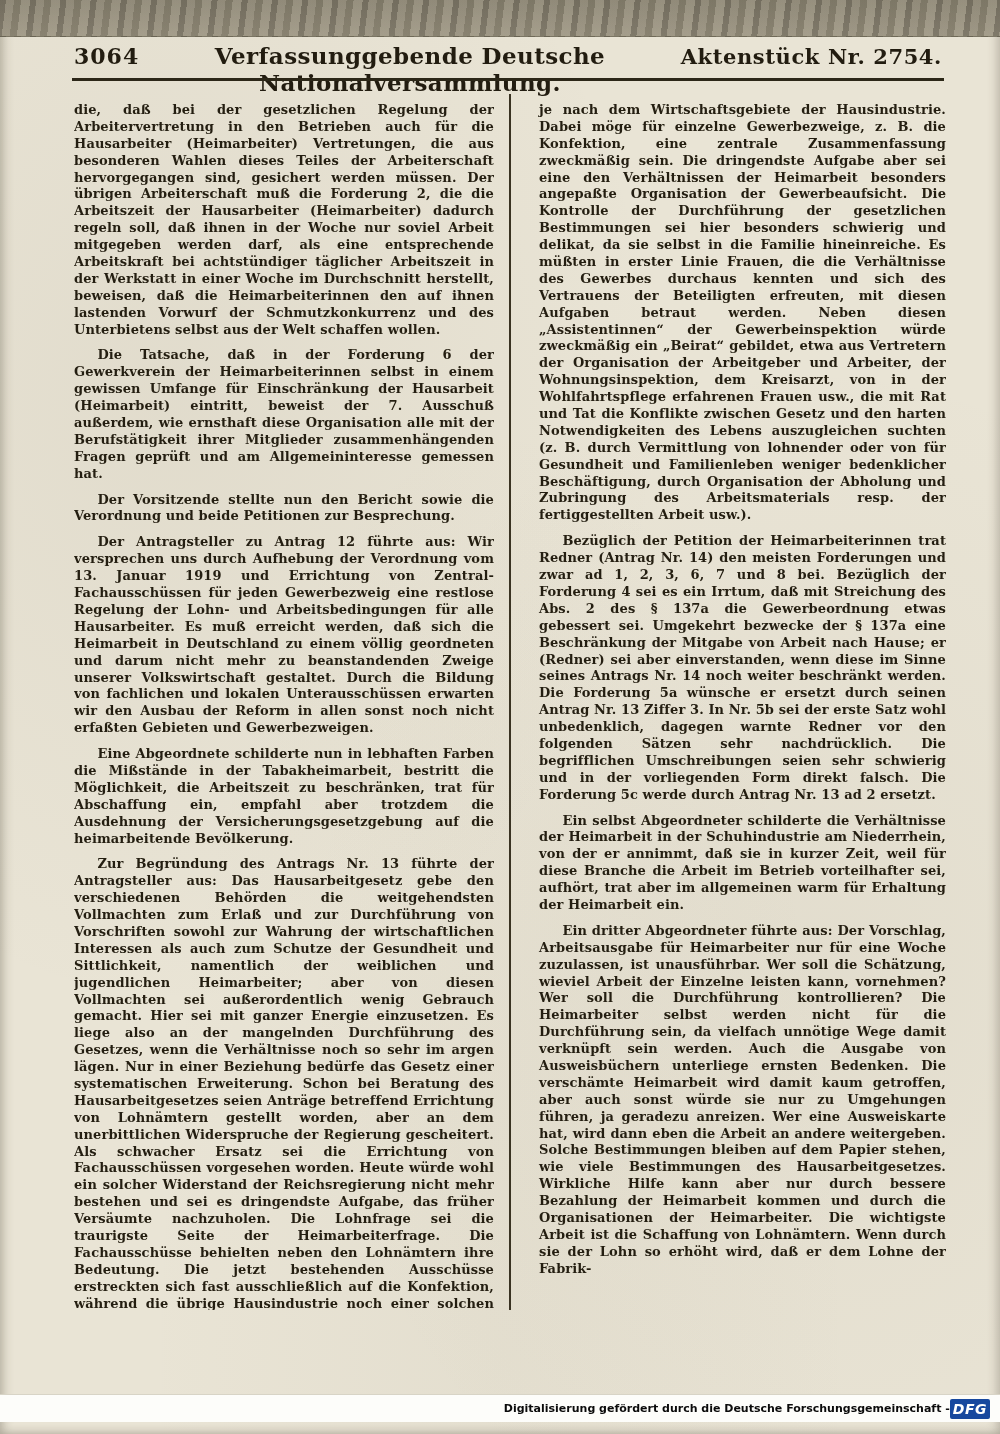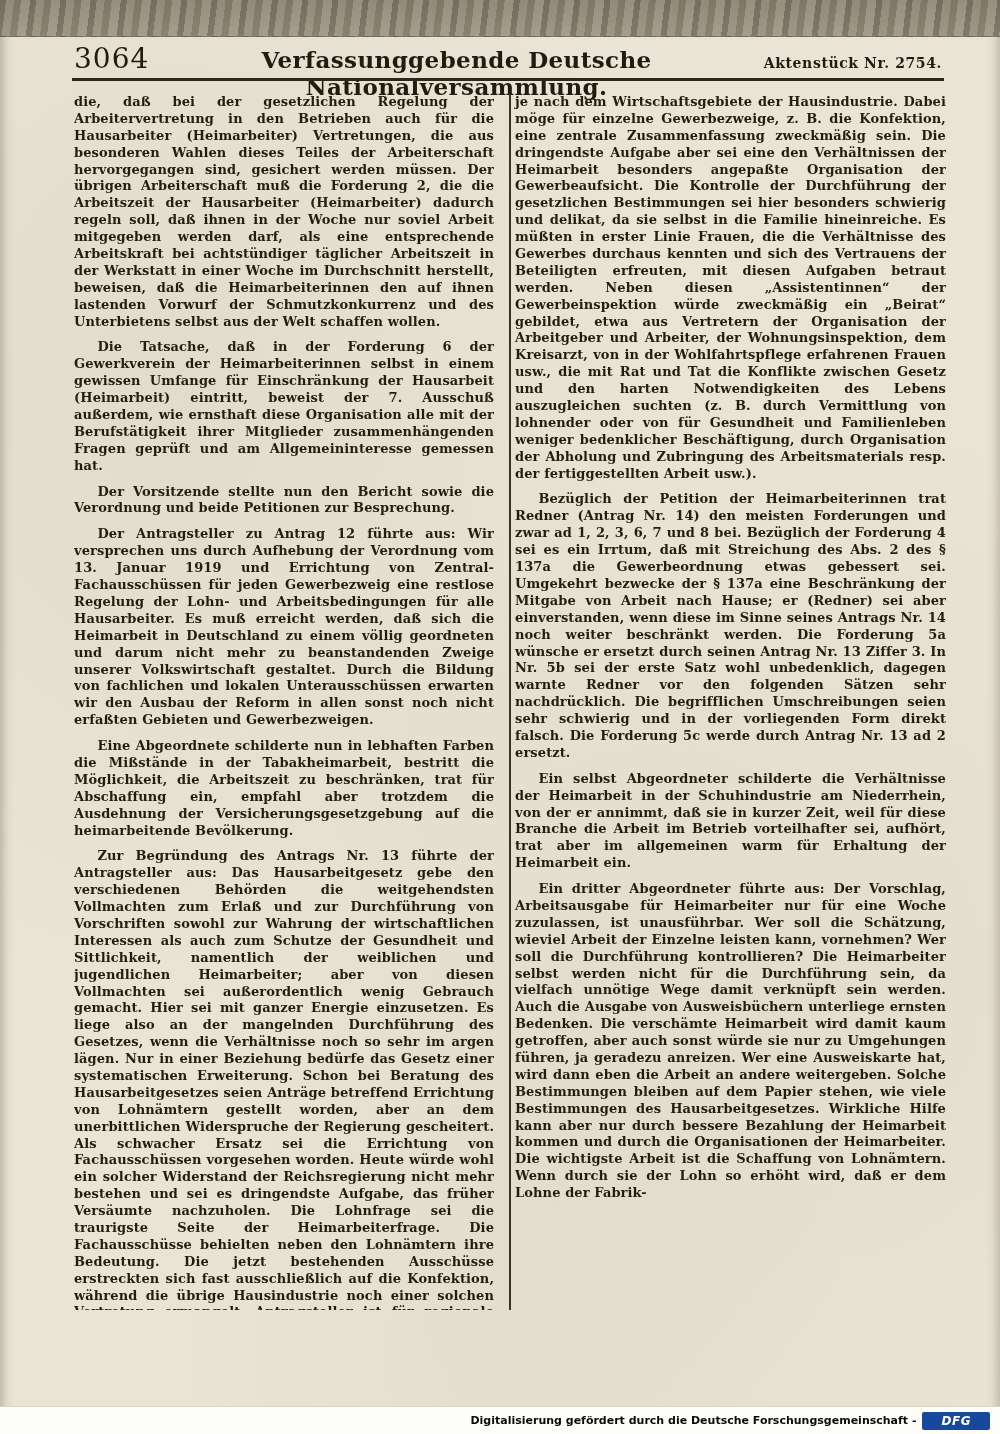--- a/index.html
+++ b/index.html
@@ -28,23 +28,23 @@
         rgba(170,163,144,0.25) 21px 30px),
       linear-gradient(#8f8978, #a39c8a);
     border-bottom:1px solid rgba(90,84,68,0.4);
   }
 
   .page-header {
     position:absolute; top:42px; left:74px; right:58px;
     display:flex; align-items:baseline;
     color:#221c10;
   }
-  .page-number { font-size:28px; font-weight:normal; letter-spacing:1px; }
+  .page-number { font-size:22px; font-weight:bold; letter-spacing:1px; }
   .running-title { flex:1; text-align:center; font-size:23px; font-weight:bold; letter-spacing:0.4px; }
-  .issue-number { font-size:14px; font-weight:bold; letter-spacing:0.6px; }
+  .issue-number { font-size:21px; font-weight:bold; letter-spacing:0.6px; }
 
   .header-rule {
     position:absolute; top:78px; left:72px; right:56px;
     border-top:3px solid #2c2718;
   }
 
   .page-body {
     position:absolute; top:94px; left:74px; right:54px; bottom:124px;
     display:flex;
     color:#241e11;
@@ -53,44 +53,44 @@
     width:50%;
     box-sizing:border-box;
     text-align:justify;
     font-size:13px;
     line-height:1.3;
     font-weight:bold;
     letter-spacing:0.1px;
     overflow:hidden;
   }
   .text-col.left  { padding-right:15px; }
-  .text-col.right { padding-left:4px; }
+  .text-col.right { padding-left:28px; }
   .column-divider {
     width:2px;
     background:linear-gradient(#3a3322, #3a3322);
     align-self:stretch;
   }
   .text-col p { margin:0 0 9px 0; text-indent:1.8em; }
-  .text-col p:first-child { text-indent:0; }
+  .text-col p:first-child { text-indent:0;margin-top:8px; }
 
   .digitization-footer {
-    position:absolute; bottom:0; left:0; right:0; height:27px;
+    position:absolute; bottom:12px; left:0; right:0; height:27px;
     background:#fdfdfa;
     display:flex; align-items:center; justify-content:flex-end;
-    gap:6px; padding-right:10px;
+    gap:0; padding-right:10px;
     font-family:"DejaVu Sans", sans-serif;
     font-size:11px; font-weight:bold; color:#0b0b0b;
     border-top:1px solid #d8d4c6;
   }
   .dfg-logo {
     display:inline-block;
     background:#17489e;
     color:#ffffff;
-    font-size:12px; font-weight:bold; font-style:italic;
-    padding:2px 19px;
+    font-size:14px; font-weight:bold; font-style:italic;
+    padding:2px 3px;
     border-radius:2px;
     letter-spacing:0.5px;
   }
 </style>
 </head>
 <body>
 
 <div class="page">
 
   <div class="scan-edge"></div>

